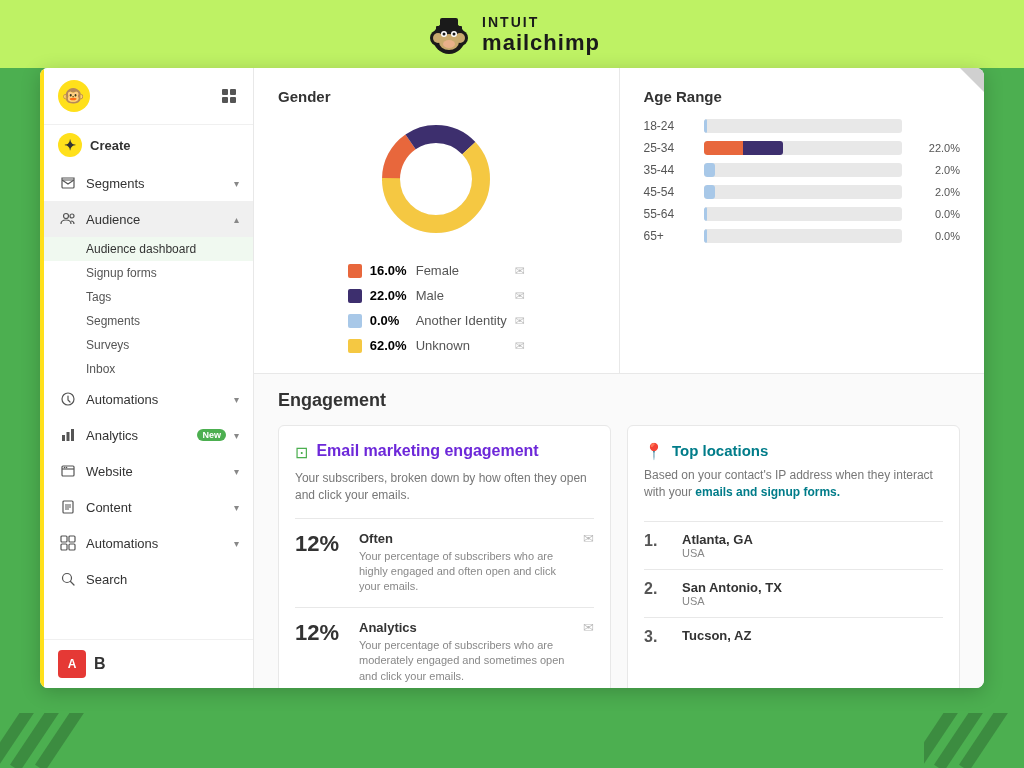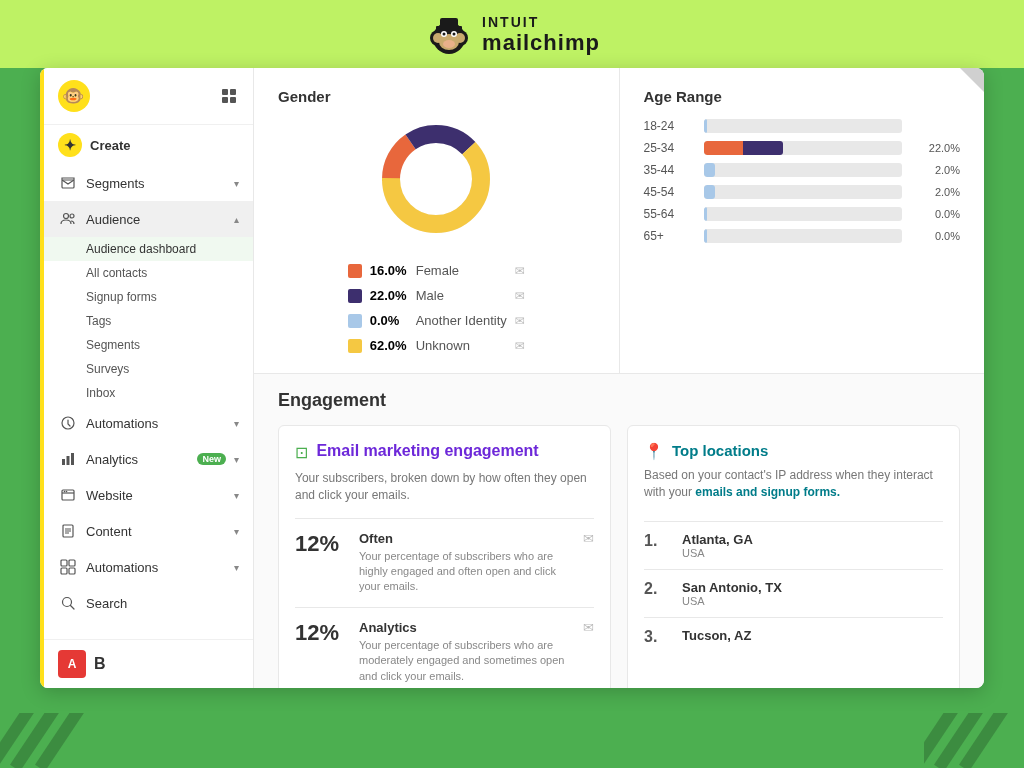--- a/index.html
+++ b/index.html
@@ -509,21 +509,20 @@
               <path d="M1 13c0-2.5 2-4 5-4s5 1.5 5 4" stroke="#555" stroke-width="1.2"></path>
               <circle cx="12" cy="5" r="2" stroke="#555" stroke-width="1.2"></circle>
               <path d="M14 13c0-2-1.5-3-3-3" stroke="#555" stroke-width="1.2"></path>
             </svg>
         </span>
         <span class="label">Audience</span>
         <span class="chevron">▴</span>
       </div>
 
       <div class="sub-nav-item active">Audience dashboard</div>
-      <div class="sub-nav-item">All contacts</div>
       <div class="sub-nav-item">Signup forms</div>
       <div class="sub-nav-item">Tags</div>
       <div class="sub-nav-item">Segments</div>
       <div class="sub-nav-item">Surveys</div>
       <div class="sub-nav-item">Inbox</div>
 
       <div class="nav-item">
         <span class="icon">
           <svg width="16" height="16" viewBox="0 0 16 16" fill="none">
               <circle cx="8" cy="8" r="6" stroke="#555" stroke-width="1.2"></circle>

